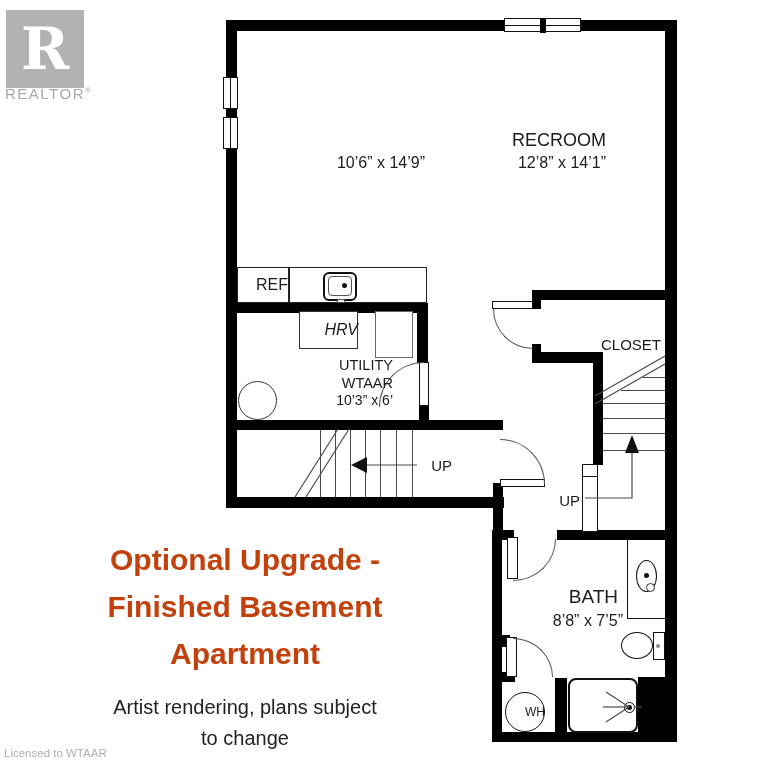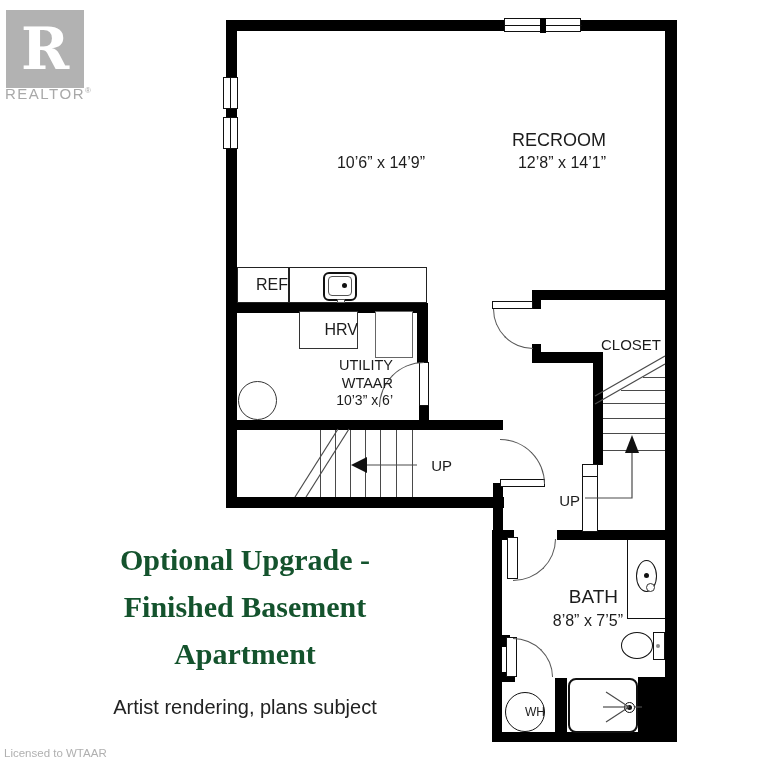--- a/index.html
+++ b/index.html
@@ -13,22 +13,22 @@
   .arc{position:absolute;box-sizing:border-box;}
   .tread-v{position:absolute;width:1.2px;background:#4a4a4a;}
   .tread-h{position:absolute;height:1.2px;background:#4a4a4a;}
   .fixture{position:absolute;box-sizing:border-box;background:#fff;}
   .logo-box{position:absolute;left:6px;top:10px;width:78px;height:78px;background:#b2b2b2;
             display:flex;align-items:center;justify-content:center;}
   .logo-r{font-family:"DejaVu Serif",serif;font-weight:bold;font-size:58px;color:#fff;line-height:1;}
   .realtor-word{position:absolute;left:5px;top:85px;font-size:15px;letter-spacing:1.5px;color:#a9a9a9;}
   .realtor-word sup{font-size:8px;}
   .title-block{position:absolute;left:20px;top:536px;width:450px;text-align:center;
-               font-family:Liberation Serif, serif;font-weight:600;font-size:30px;
-               line-height:47px;color:#14532d;}
+               font-family:Liberation Sans, sans-serif;font-weight:600;font-size:30px;
+               line-height:47px;color:#c2410c;}
   .subtitle-block{position:absolute;left:20px;top:692px;width:450px;text-align:center;
                   font-size:20px;line-height:31px;color:#222;}
   .license{position:absolute;left:4px;top:747px;font-size:11.5px;color:#b0b0b0;}
   svg.overlay{position:absolute;left:0;top:0;width:768px;height:768px;pointer-events:none;}
 </style>
 </head>
 <body>
 
 <div id="stage">
 
@@ -73,21 +73,21 @@
 
   <div class="fixture" style="left:237px;top:267px;width:190px;height:36px;border:1.5px solid #222;"></div>
   <div class="abs" style="left:288px;top:267px;width:1.5px;height:36px;background:#222;"></div>
   <div class="lbl" style="left:237px;top:267px;width:51px;height:36px;line-height:36px;font-size:16px;">REF</div>
   <div class="fixture" style="left:323px;top:272px;width:34px;height:29px;border:2px solid #111;border-radius:6px;"></div>
   <div class="fixture" style="left:328px;top:276px;width:24px;height:20px;border:1px solid #555;border-radius:4px;"></div>
   <div class="abs" style="left:342px;top:283px;width:5px;height:5px;background:#111;border-radius:50%;"></div>
   <div class="fixture" style="left:337px;top:299px;width:8px;height:4px;border:1px solid #555;"></div>
 
   <div class="fixture" style="left:299px;top:311px;width:59px;height:38px;border:1.5px solid #333;"></div>
-  <div class="lbl" style="left:299px;top:311px;width:59px;height:52px;line-height:38px;font-size:16px;">HRV</div>
+  <div class="lbl" style="left:299px;top:311px;width:59px;height:52px;line-height:38px;font-size:16px;font-style:italic;">HRV</div>
   <div class="fixture" style="left:375px;top:311px;width:38px;height:47px;border:1px solid #666;"></div>
   <div class="fixture" style="left:238px;top:381px;width:39px;height:39px;border:1.5px solid #333;border-radius:50%;"></div>
 
   <div class="leaf" style="left:492px;top:301px;width:41px;height:8px;"></div>
   <div class="arc" style="left:493px;top:309px;width:40px;height:40px;border-left:1.2px solid #555;border-bottom:1.2px solid #555;border-bottom-left-radius:100% 100%;"></div>
 
   <div class="leaf" style="left:419px;top:362px;width:10px;height:44px;"></div>
   <div class="arc" style="left:379px;top:362px;width:45px;height:45px;border-left:1.2px solid #555;border-top:1.2px solid #555;border-top-left-radius:100% 100%;"></div>
 
   <div class="leaf" style="left:500px;top:479px;width:45px;height:8px;"></div>
@@ -160,16 +160,17 @@
   <div class="lbl" style="left:518px;top:586px;width:100px;font-size:19px;">BATH</div>
   <div class="lbl" style="left:517px;top:612px;width:106px;font-size:16px;">8’8” x 7’5”</div>
 
   <div class="title-block">
     <div>Optional Upgrade -</div>
     <div>Finished Basement</div>
     <div>Apartment</div>
   </div>
   <div class="subtitle-block">
     <div>Artist rendering, plans subject</div>
+    <div>to change</div>
   </div>
   <div class="license">Licensed to WTAAR</div>
 
 </div>
 
 </body></html>

